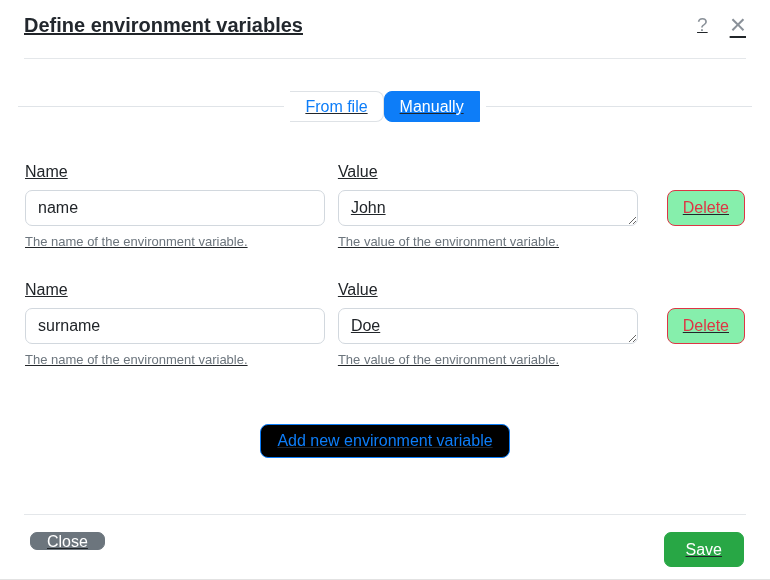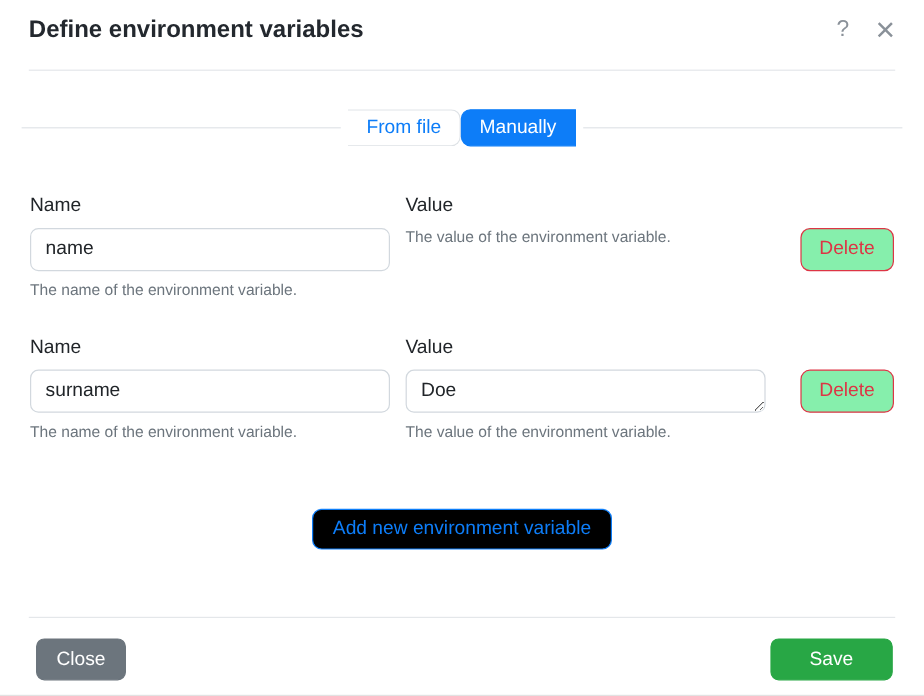--- a/index.html
+++ b/index.html
@@ -8,20 +8,21 @@
     width: 770px; height: 580px;
     background: #ffffff;
     font-family: "Liberation Sans", sans-serif;
     color: #212529;
     overflow: hidden;
   }
   .dialog {
     width: 770px; height: 580px;
     display: flex; flex-direction: column;
     border-bottom: 1px solid #e2e2e2;
+    text-decoration: underline;
   }
 
   
   .title-bar {
     display: flex; justify-content: space-between; align-items: flex-start;
     padding: 12px 24px 0 24px;
   }
   .title {
     font-size: 20px; font-weight: 700; color: #23282e;
     line-height: 26px; margin: 0;
@@ -110,27 +111,27 @@
   }
 
   
   .footer-divider { height: 1px; background: #e4e7ea; margin: 56px 24px 0 24px; }
   .footer {
     display: flex; justify-content: space-between; align-items: flex-start;
     padding: 17px 26px 12px 30px;
     flex: 1;
   }
   .close-btn {
-    height: 35px; padding: 0 16px;
+    height: 18px; padding: 0 16px;
     background: #6c757d; border: 1px solid #6c757d; border-radius: 7px;
     color: #ffffff; font-family: inherit; font-size: 16px;
     cursor: pointer;
   }
   .save-btn {
-    height: 35px; padding: 0 32px;
+    height: 35px; padding: 0 21px;
     background: #28a745; border: 1px solid #28a745; border-radius: 7px;
     color: #ffffff; font-family: inherit; font-size: 16px;
     cursor: pointer;
   }
 </style>
 </head>
 <body>
 
 <div class="dialog">
 
@@ -155,20 +156,21 @@
   <div class="form">
 
     <div class="var-row">
       <div class="field">
         <label class="field-label">Name</label>
         <input class="text-input" type="text" value="name" style="">
         <div class="help-text">The name of the environment variable.</div>
       </div>
       <div class="field">
         <label class="field-label">Value</label>
+        <textarea class="value-textarea" style="">John</textarea>
         <div class="help-text">The value of the environment variable.</div>
       </div>
       <button class="delete-btn">Delete</button>
     </div>
 
     <div class="var-row">
       <div class="field">
         <label class="field-label">Name</label>
         <input class="text-input" type="text" value="surname" style="">
         <div class="help-text">The name of the environment variable.</div>

